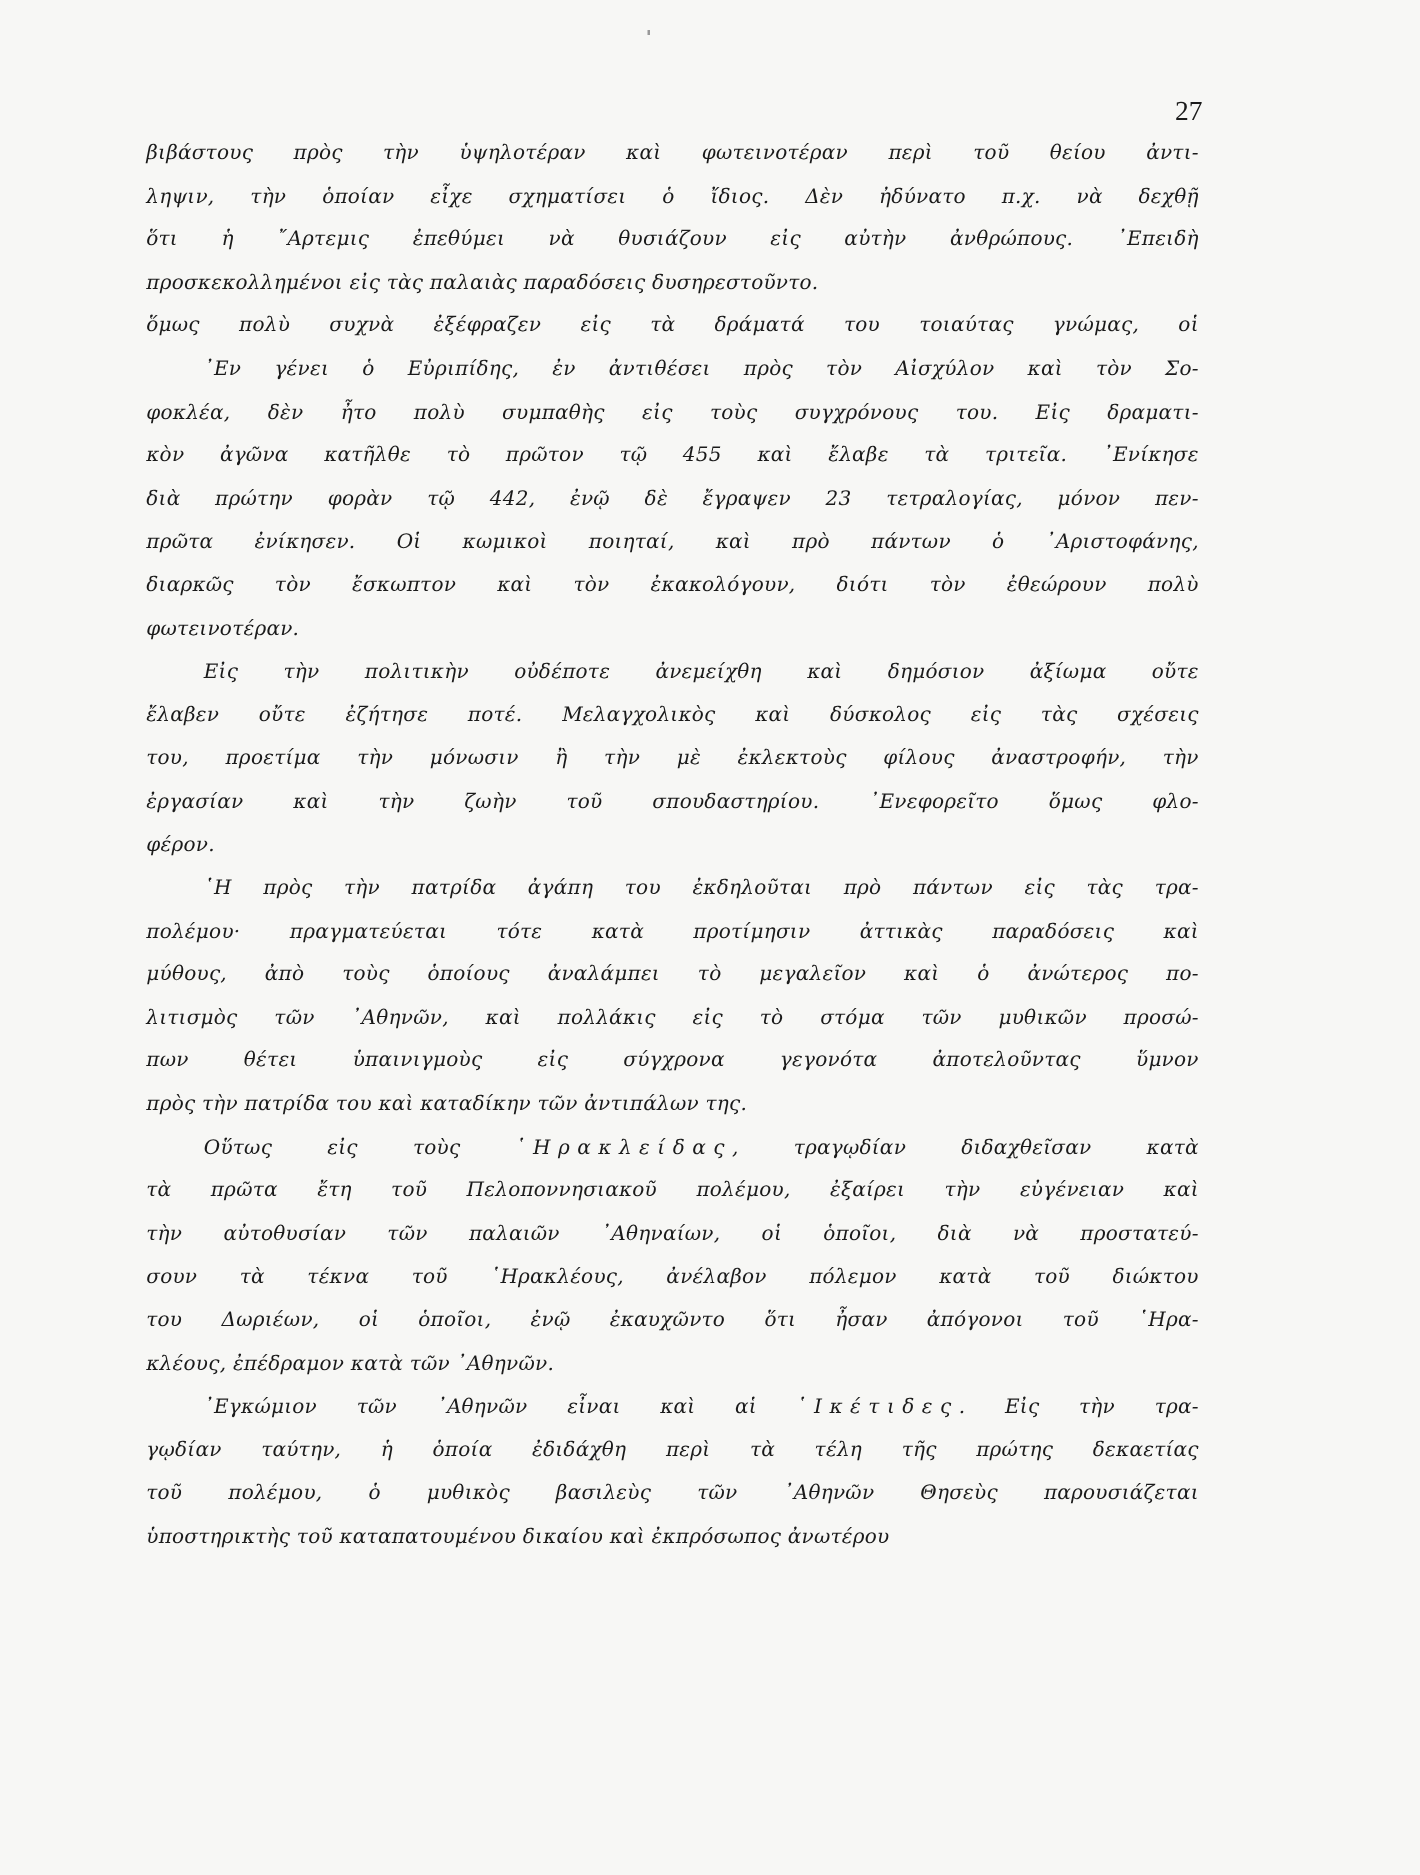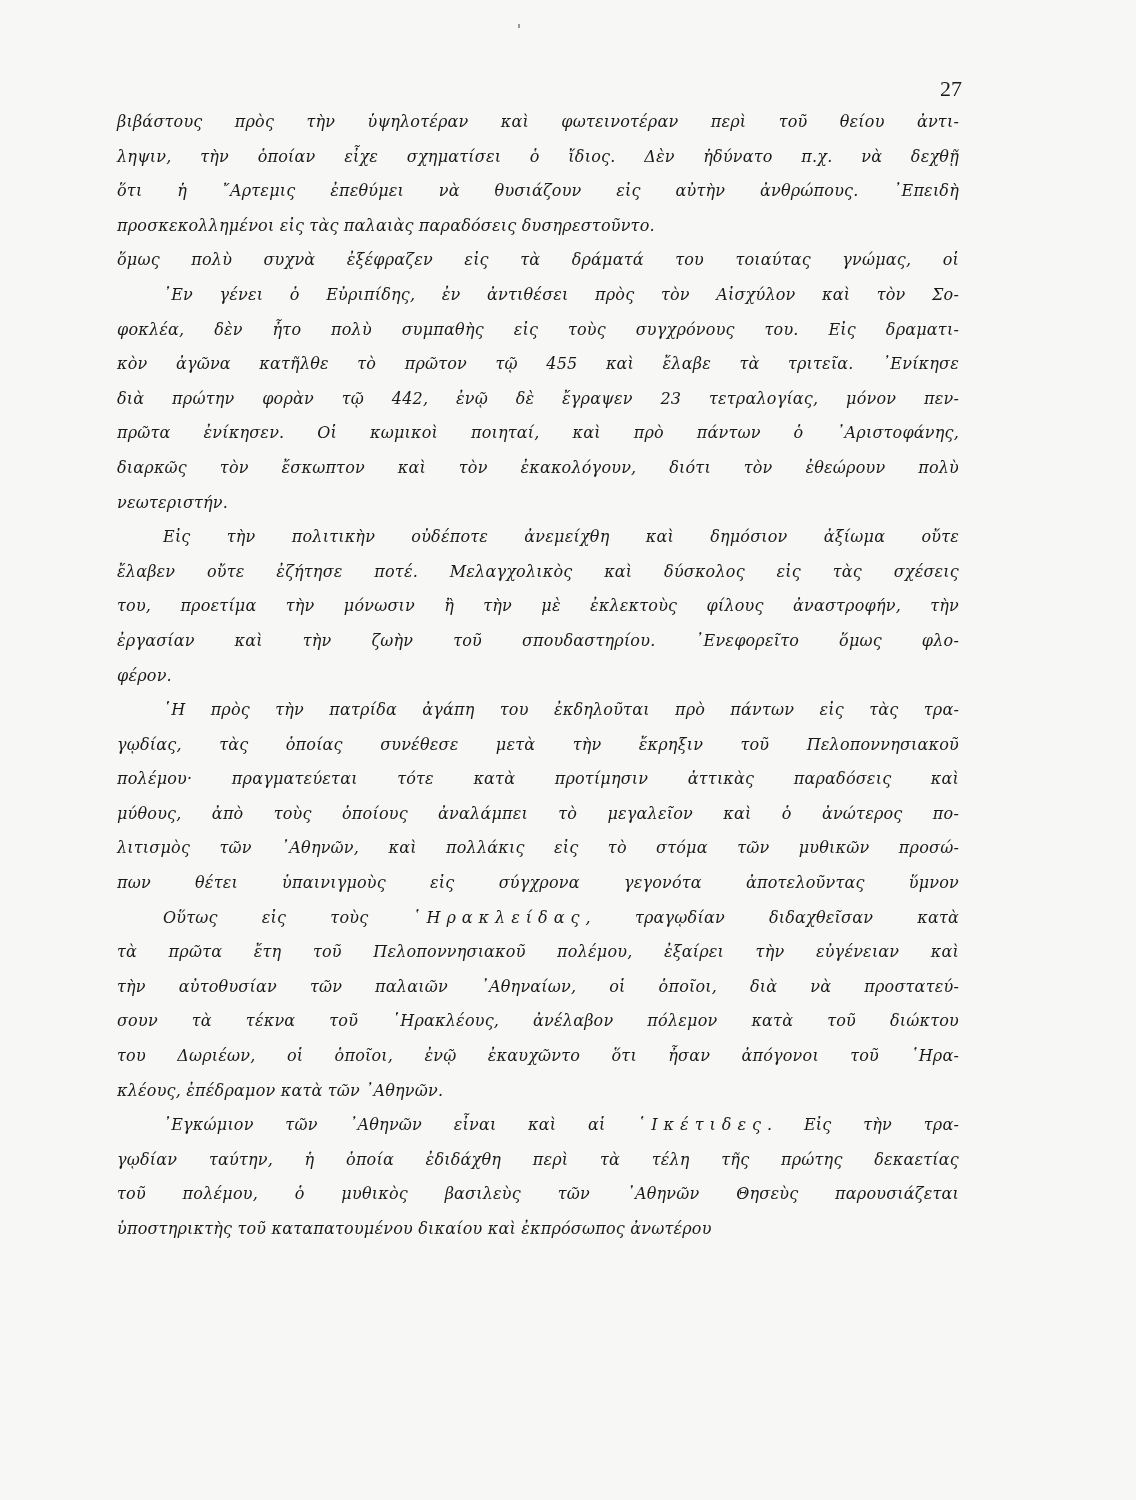--- a/index.html
+++ b/index.html
@@ -60,36 +60,36 @@
       <span class="line last">προσκεκολλημένοι εἰς τὰς παλαιὰς παραδόσεις δυσηρεστοῦντο.</span>
       <span class="line">ὅμως πολὺ συχνὰ ἐξέφραζεν εἰς τὰ δράματά του τοιαύτας γνώμας, οἱ</span>
     </div>
     <div>
       <span class="line indent">᾿Εν γένει ὁ Εὐριπίδης, ἐν ἀντιθέσει πρὸς τὸν Αἰσχύλον καὶ τὸν Σο-</span>
       <span class="line">φοκλέα, δὲν ἦτο πολὺ συμπαθὴς εἰς τοὺς συγχρόνους του. Εἰς δραματι-</span>
       <span class="line">κὸν ἀγῶνα κατῆλθε τὸ πρῶτον τῷ 455 καὶ ἔλαβε τὰ τριτεῖα. ᾿Ενίκησε</span>
       <span class="line">διὰ πρώτην φορὰν τῷ 442, ἐνῷ δὲ ἔγραψεν 23 τετραλογίας, μόνον πεν-</span>
       <span class="line">πρῶτα ἐνίκησεν. Οἱ κωμικοὶ ποιηταί, καὶ πρὸ πάντων ὁ ᾿Αριστοφάνης,</span>
       <span class="line">διαρκῶς τὸν ἔσκωπτον καὶ τὸν ἐκακολόγουν, διότι τὸν ἐθεώρουν πολὺ</span>
-      <span class="line last">νεωτεριστήν.</span>
+      <span class="line last">φωτεινοτέραν.</span>
     </div>
     <div>
       <span class="line indent">Εἰς τὴν πολιτικὴν οὐδέποτε ἀνεμείχθη καὶ δημόσιον ἀξίωμα οὔτε</span>
       <span class="line">ἔλαβεν οὔτε ἐζήτησε ποτέ. Μελαγχολικὸς καὶ δύσκολος εἰς τὰς σχέσεις</span>
       <span class="line">του, προετίμα τὴν μόνωσιν ἢ τὴν μὲ ἐκλεκτοὺς φίλους ἀναστροφήν, τὴν</span>
       <span class="line">ἐργασίαν καὶ τὴν ζωὴν τοῦ σπουδαστηρίου. ᾿Ενεφορεῖτο ὅμως φλο-</span>
       <span class="line last">φέρον.</span>
     </div>
     <div>
       <span class="line indent">῾Η πρὸς τὴν πατρίδα ἀγάπη του ἐκδηλοῦται πρὸ πάντων εἰς τὰς τρα-</span>
-      <span class="line">γῳδίας, τὰς ὁποίας συνέθεσε μετὰ τὴν ἔκρηξιν τοῦ Πελοποννησιακοῦ</span>
       <span class="line">πολέμου· πραγματεύεται τότε κατὰ προτίμησιν ἀττικὰς παραδόσεις καὶ</span>
       <span class="line">μύθους, ἀπὸ τοὺς ὁποίους ἀναλάμπει τὸ μεγαλεῖον καὶ ὁ ἀνώτερος πο-</span>
       <span class="line">λιτισμὸς τῶν ᾿Αθηνῶν, καὶ πολλάκις εἰς τὸ στόμα τῶν μυθικῶν προσώ-</span>
       <span class="line">πων θέτει ὑπαινιγμοὺς εἰς σύγχρονα γεγονότα ἀποτελοῦντας ὕμνον</span>
+      <span class="line last">πρὸς τὴν πατρίδα του καὶ καταδίκην τῶν ἀντιπάλων της.</span>
     </div>
     <div>
       <span class="line indent"><span>Οὕτως εἰς τοὺς </span><span class="spaced">῾Ηρακλείδας</span><span>, τραγῳδίαν διδαχθεῖσαν κατὰ</span></span>
       <span class="line">τὰ πρῶτα ἔτη τοῦ Πελοποννησιακοῦ πολέμου, ἐξαίρει τὴν εὐγένειαν καὶ</span>
       <span class="line">τὴν αὐτοθυσίαν τῶν παλαιῶν ᾿Αθηναίων, οἱ ὁποῖοι, διὰ νὰ προστατεύ-</span>
       <span class="line">σουν τὰ τέκνα τοῦ ῾Ηρακλέους, ἀνέλαβον πόλεμον κατὰ τοῦ διώκτου</span>
       <span class="line">του Δωριέων, οἱ ὁποῖοι, ἐνῷ ἐκαυχῶντο ὅτι ἦσαν ἀπόγονοι τοῦ ῾Ηρα-</span>
       <span class="line last">κλέους, ἐπέδραμον κατὰ τῶν ᾿Αθηνῶν.</span>
     </div>
     <div>

